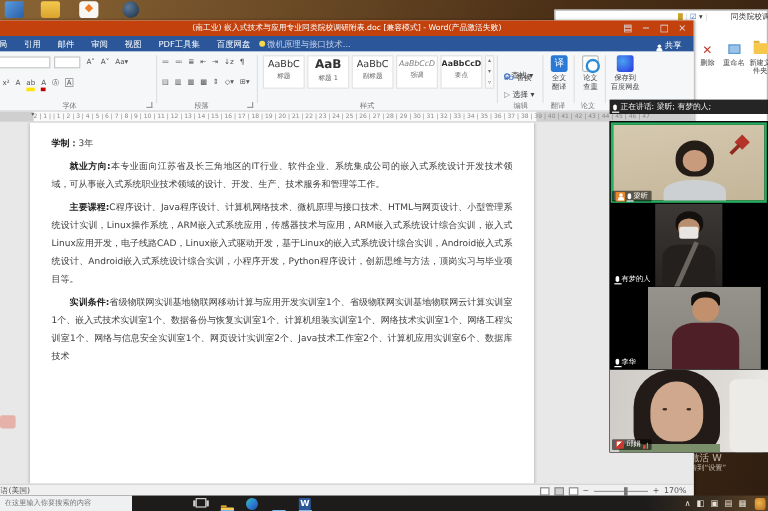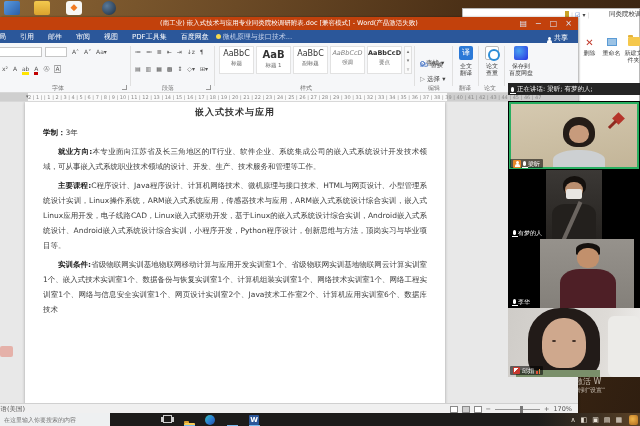--- a/index.html
+++ b/index.html
@@ -309,21 +309,20 @@
     </div>
 
     <div id="ruler">
       <div class="page-zone"></div>
       <div class="indent">▾</div>
       <div class="nums">2 | 1 |   | 1 | 2 | 3 | 4 | 5 | 6 | 7 | 8 | 9 | 10 | 11 | 12 | 13 | 14 | 15 | 16 | 17 | 18 | 19 | 20 | 21 | 22 | 23 | 24 | 25 | 26 | 27 | 28 | 29 | 30 | 31 | 32 | 33 | 34 | 35 | 36 | 37 | 38 | 39 | 40 | 41 | 42 | 43 | 44 | 45 | 46 | 47</div>
     </div>
 
     <div id="docarea">
       <div id="page">
-        <h1>嵌入式技术与应用</h1>
         <p class="noindent"><span class="lead">学制：</span><span>3年</span></p>
         <p><span class="lead">就业方向:</span><span>本专业面向江苏省及长三角地区的IT行业、软件企业、系统集成公司的嵌入式系统设计开发技术领域，可从事嵌入式系统职业技术领域的设计、开发、生产、技术服务和管理等工作。</span></p>
         <p><span class="lead">主要课程:</span><span>C程序设计、Java程序设计、计算机网络技术、微机原理与接口技术、HTML与网页设计、小型管理系统设计实训，Linux操作系统，ARM嵌入式系统应用，传感器技术与应用，ARM嵌入式系统设计综合实训，嵌入式Linux应用开发，电子线路CAD，Linux嵌入式驱动开发，基于Linux的嵌入式系统设计综合实训，Android嵌入式系统设计、Android嵌入式系统设计综合实训，小程序开发，Python程序设计，创新思维与方法，顶岗实习与毕业项目等。</span></p>
         <p><span class="lead">实训条件:</span><span>省级物联网实训基地物联网移动计算与应用开发实训室1个、省级物联网实训基地物联网云计算实训室1个、嵌入式技术实训室1个、数据备份与恢复实训室1个、计算机组装实训室1个、网络技术实训室1个、网络工程实训室1个、网络与信息安全实训室1个、网页设计实训室2个、Java技术工作室2个、计算机应用实训室6个、数据库技术</span></p>
       </div>
     </div>
 
     <div id="wstatus">
       <span class="lang">英语(美国)</span>
       <div class="right">

